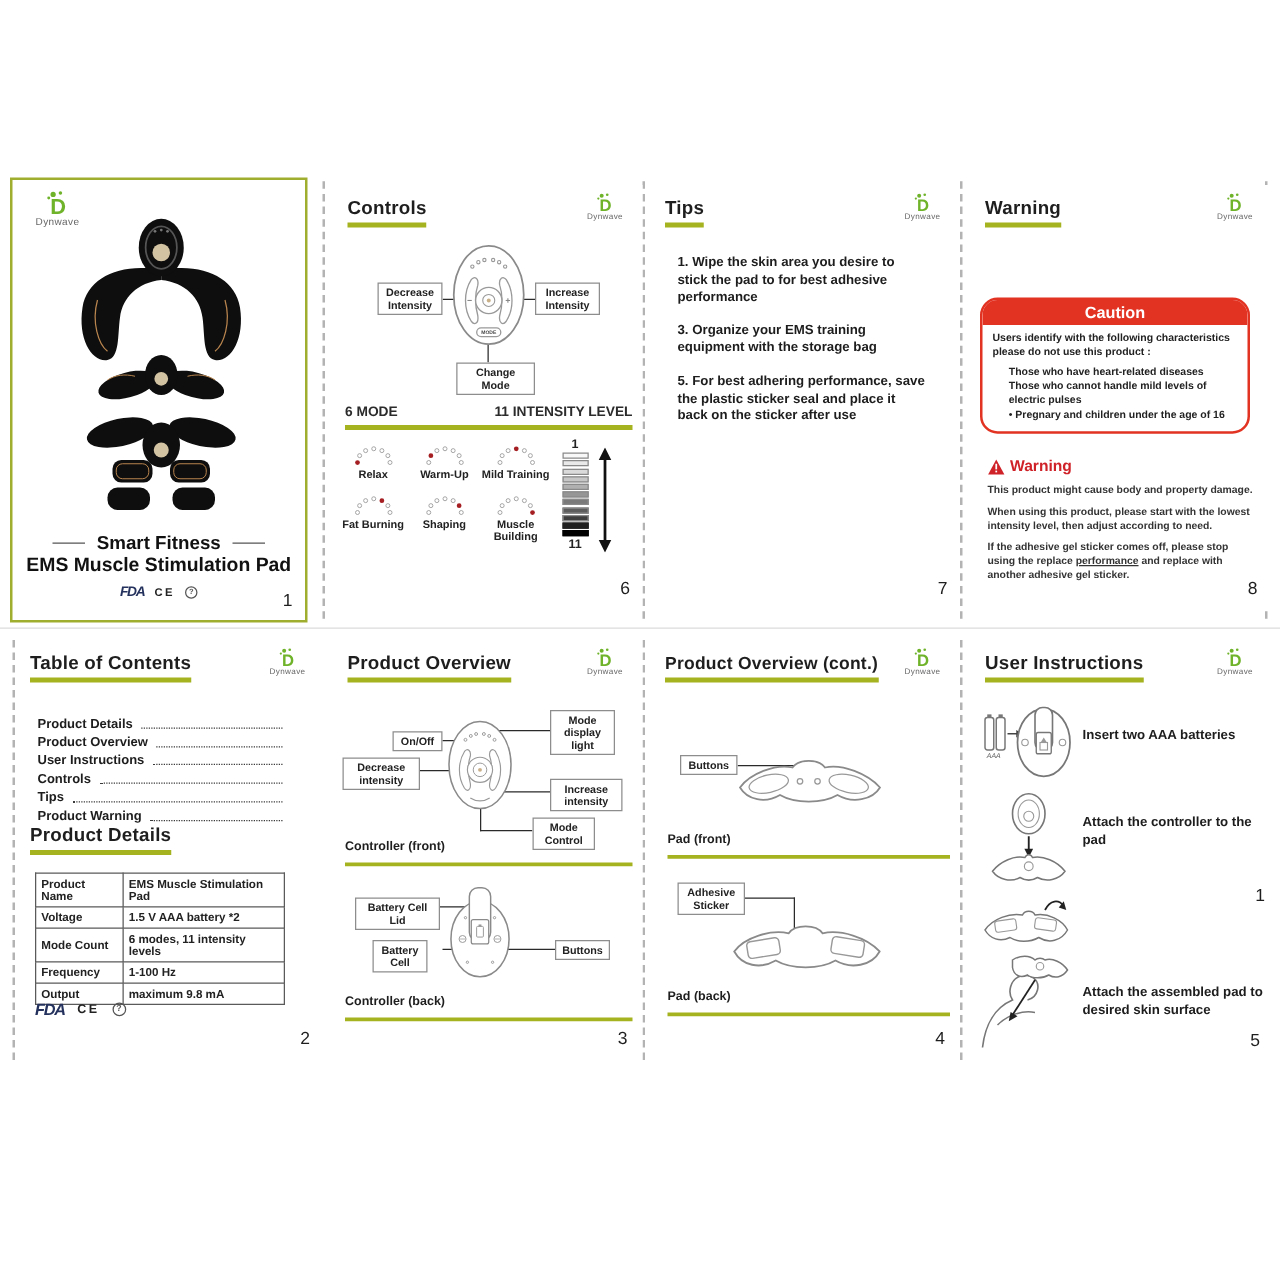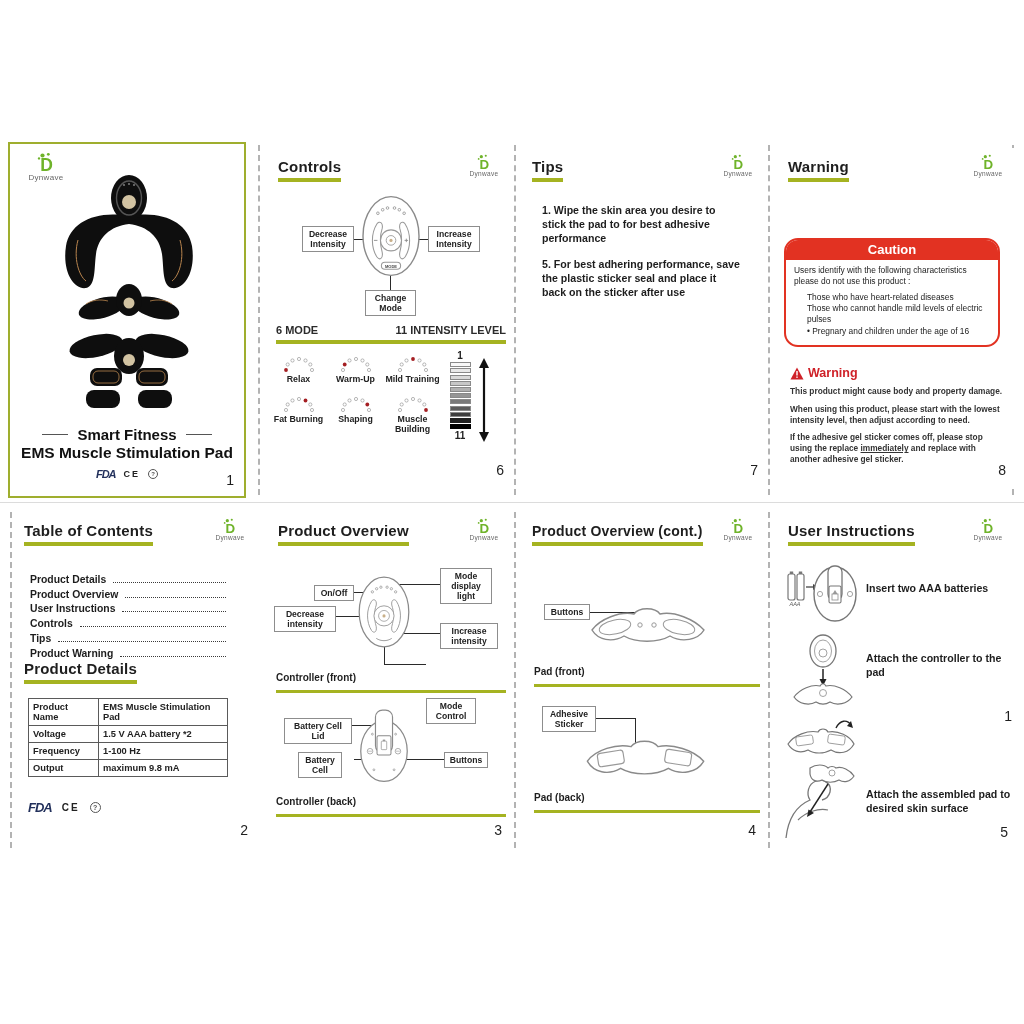--- a/index.html
+++ b/index.html
@@ -55,21 +55,21 @@
   .i9{background:#3e3e3e}.i10{background:#202020;border-color:#202020}.i11{background:#000;border-color:#000}
 
   
   .tips-list { position:absolute; left:20px; top:56px; width:200px; }
   .tips-list p { font-size:10.6px; font-weight:700; line-height:1.3; color:#1d1d1d; margin-bottom:13px; }
 
   
   .w-intro { position:absolute; left:12px; top:46px; width:212px; font-size:10.6px; font-weight:700; line-height:1.3; color:#1d1d1d; }
   .caution { position:absolute; left:6px; top:90px; width:216px; border:2.5px solid #e23222; border-radius:14px; overflow:hidden; background:#fff; }
   .caution-head { background:#e23222; color:#fff; text-align:center; font-size:13px; font-weight:700; padding:2px 0 3px; }
-  .caution-body { padding:5px 8px 8px; font-size:8.4px; font-weight:400; line-height:1.35; color:#222;border-radius:16px; }
+  .caution-body { padding:5px 8px 8px; font-size:8.4px; font-weight:700; line-height:1.35; color:#222;border-radius:16px; }
   .caution-items { margin-top:4px; padding-left:13px; }
   .wsub-title { position:absolute; left:12px; top:218px; display:flex; align-items:center; }
   .wsub-title svg { margin-right:4px; }
   .wsub-title span { font-size:12.5px; font-weight:700; color:#cf2128; }
   .wp { position:absolute; left:12px; width:216px; font-size:8.3px; font-weight:700; line-height:1.35; color:#333; }
   .wp .u { text-decoration:underline; }
 
   
   .toc-list { position:absolute; left:16px; top:58px; width:198px; }
   .toc-row { display:flex; align-items:flex-end; height:14.8px; font-size:10.4px; font-weight:700; color:#1d1d1d; }
@@ -204,21 +204,21 @@
       <line x1="57.5" y1="53" x2="57.5" y2="57" stroke="#888" stroke-width="1"></line>
       <circle cx="40" cy="55" r="12" fill="#fff" stroke="#999" stroke-width="1.2"></circle>
       <circle cx="40" cy="55" r="5.5" fill="#fff" stroke="#999" stroke-width="1"></circle>
       <circle cx="40" cy="55" r="1.8" fill="#c9b089"></circle>
       <rect x="29" y="80" width="22" height="8" rx="4" fill="#fff" stroke="#999" stroke-width="1.2"></rect>
       <text x="40" y="86" font-size="4.6" font-weight="bold" fill="#444" text-anchor="middle">MODE</text>
     </svg>
 
     <div class="cbox" style="left:34px; top:78px; width:52px;">Decrease Intensity</div>
     <div class="cbox" style="left:160px; top:78px; width:52px;">Increase Intensity</div>
-    <div class="cbox" style="left:97px; top:142px; width:51px;text-align:center;">Change Mode</div>
+    <div class="cbox" style="left:97px; top:142px; width:63px;text-align:center;">Change Mode</div>
 
     <div class="sixmode-row">
       <span>6 MODE</span>
       <span>11 INTENSITY LEVEL</span>
     </div>
     <div style="position:absolute; left:8px; top:192px; width:230px; height:3.5px; background:#a5b321;"></div>
 
     <div class="modes-grid">
       <div class="mode-cell">
         <svg width="38" height="21" viewBox="0 0 38 21">
@@ -327,20 +327,21 @@
       <svg width="20" height="16" viewBox="0 0 22 18">
         <circle cx="8" cy="3" r="1.8" fill="#6fb32a"></circle>
           <circle cx="13" cy="2" r="1.2" fill="#6fb32a"></circle>
           <circle cx="5" cy="5.5" r="1" fill="#6fb32a"></circle>
         <text x="6" y="16.5" font-size="15" font-weight="bold" fill="#6fb32a">D</text>
       </svg>
       <div class="bm-name">Dynwave</div>
     </div>
     <div class="tips-list">
       <p>1. Wipe the skin area you desire to stick the pad to for best adhesive performance</p>
+      <p>3. Organize your EMS training equipment with the storage bag</p>
       <p>5. For best adhering performance, save the plastic sticker seal and place it back on the sticker after use</p>
     </div>
     <div class="pnum" style="right:10px; bottom:10px;">7</div>
   </div>
 
   <div class="panel" id="p-warning">
     <div class="ph">
       <h2>Warning</h2>
       <div class="gbar"></div>
     </div>
@@ -369,21 +370,21 @@
     <div class="wsub-title">
       <svg width="14" height="13" viewBox="0 0 14 13">
         <path d="M7,0.5 L13.5,12.5 L0.5,12.5 Z" fill="#cf2128"></path>
         <rect x="6.3" y="4" width="1.4" height="4.5" fill="#fff"></rect>
         <rect x="6.3" y="9.5" width="1.4" height="1.4" fill="#fff"></rect>
       </svg>
       <span>Warning</span>
     </div>
     <div class="wp" style="top:238px;">This product might cause body and property damage.</div>
     <div class="wp" style="top:256px;">When using this product, please start with the lowest intensity level, then adjust according to need.</div>
-    <div class="wp" style="top:284px;"><span>If the adhesive gel sticker comes off, please stop using the replace </span><span class="u">immediately</span><span> and replace with another adhesive gel sticker.</span></div>
+    <div class="wp" style="top:284px;"><span>If the adhesive gel sticker comes off, please stop using the replace </span><span class="u">performance</span><span> and replace with another adhesive gel sticker.</span></div>
     <div class="pnum" style="right:12px; bottom:10px;">8</div>
   </div>
 
   <div class="panel" id="p-toc">
     <div class="ph">
       <h2>Table of Contents</h2>
       <div class="gbar"></div>
     </div>
     <div class="brandmark">
       <svg width="20" height="16" viewBox="0 0 22 18">
@@ -428,20 +429,24 @@
       <tbody>
           <tr>
             <td>Product Name</td>
             <td>EMS Muscle Stimulation Pad</td>
           </tr>
       <tr>
             <td>Voltage</td>
             <td>1.5 V AAA battery *2</td>
           </tr>
       <tr>
+            <td>Mode Count</td>
+            <td>6 modes, 11 intensity levels</td>
+          </tr>
+      <tr>
             <td>Frequency</td>
             <td>1-100 Hz</td>
           </tr>
       <tr>
             <td>Output</td>
             <td>maximum 9.8 mA</td>
           </tr>
     </tbody>
       </table>
     <div class="certs" style="left:14px; top:288px;">
@@ -487,21 +492,21 @@
       <circle cx="40" cy="55" r="13" fill="#fff" stroke="#999" stroke-width="1.2"></circle>
       <circle cx="40" cy="55" r="7" fill="#fff" stroke="#999" stroke-width="1"></circle>
       <circle cx="40" cy="55" r="2" fill="#c9b089"></circle>
       <path d="M30,84 C36,88 44,88 50,84" fill="none" stroke="#999" stroke-width="1.2"></path>
     </svg>
 
     <div class="cbox" style="left:46px; top:73px; width:40px;">On/Off</div>
     <div class="cbox" style="left:172px; top:56px; width:52px;">Mode display light</div>
     <div class="cbox" style="left:6px; top:94px; width:62px;">Decrease intensity</div>
     <div class="cbox" style="left:172px; top:111px; width:58px;">Increase intensity</div>
-    <div class="cbox" style="left:158px; top:142px; width:50px;margin-top:44px;">Mode Control</div>
+    <div class="cbox" style="left:158px; top:142px; width:50px;">Mode Control</div>
 
     <div class="cap" style="left:8px; top:160px;">Controller (front)</div>
     <div class="cap-bar" style="left:8px; top:178px; width:230px;"></div>
 
     <div class="ln-h" style="left:84px; top:213px; width:30px;"></div>
     <div class="ln-h" style="left:86px; top:247px; width:28px;"></div>
     <div class="ln-h" style="left:130px; top:247px; width:46px;"></div>
 
     <svg class="diag" style="left:85px; top:190px;" width="62" height="86" viewBox="0 0 80 100">
       <ellipse cx="40" cy="58" rx="30" ry="39" fill="#fff" stroke="#8a8a8a" stroke-width="1.6"></ellipse>

